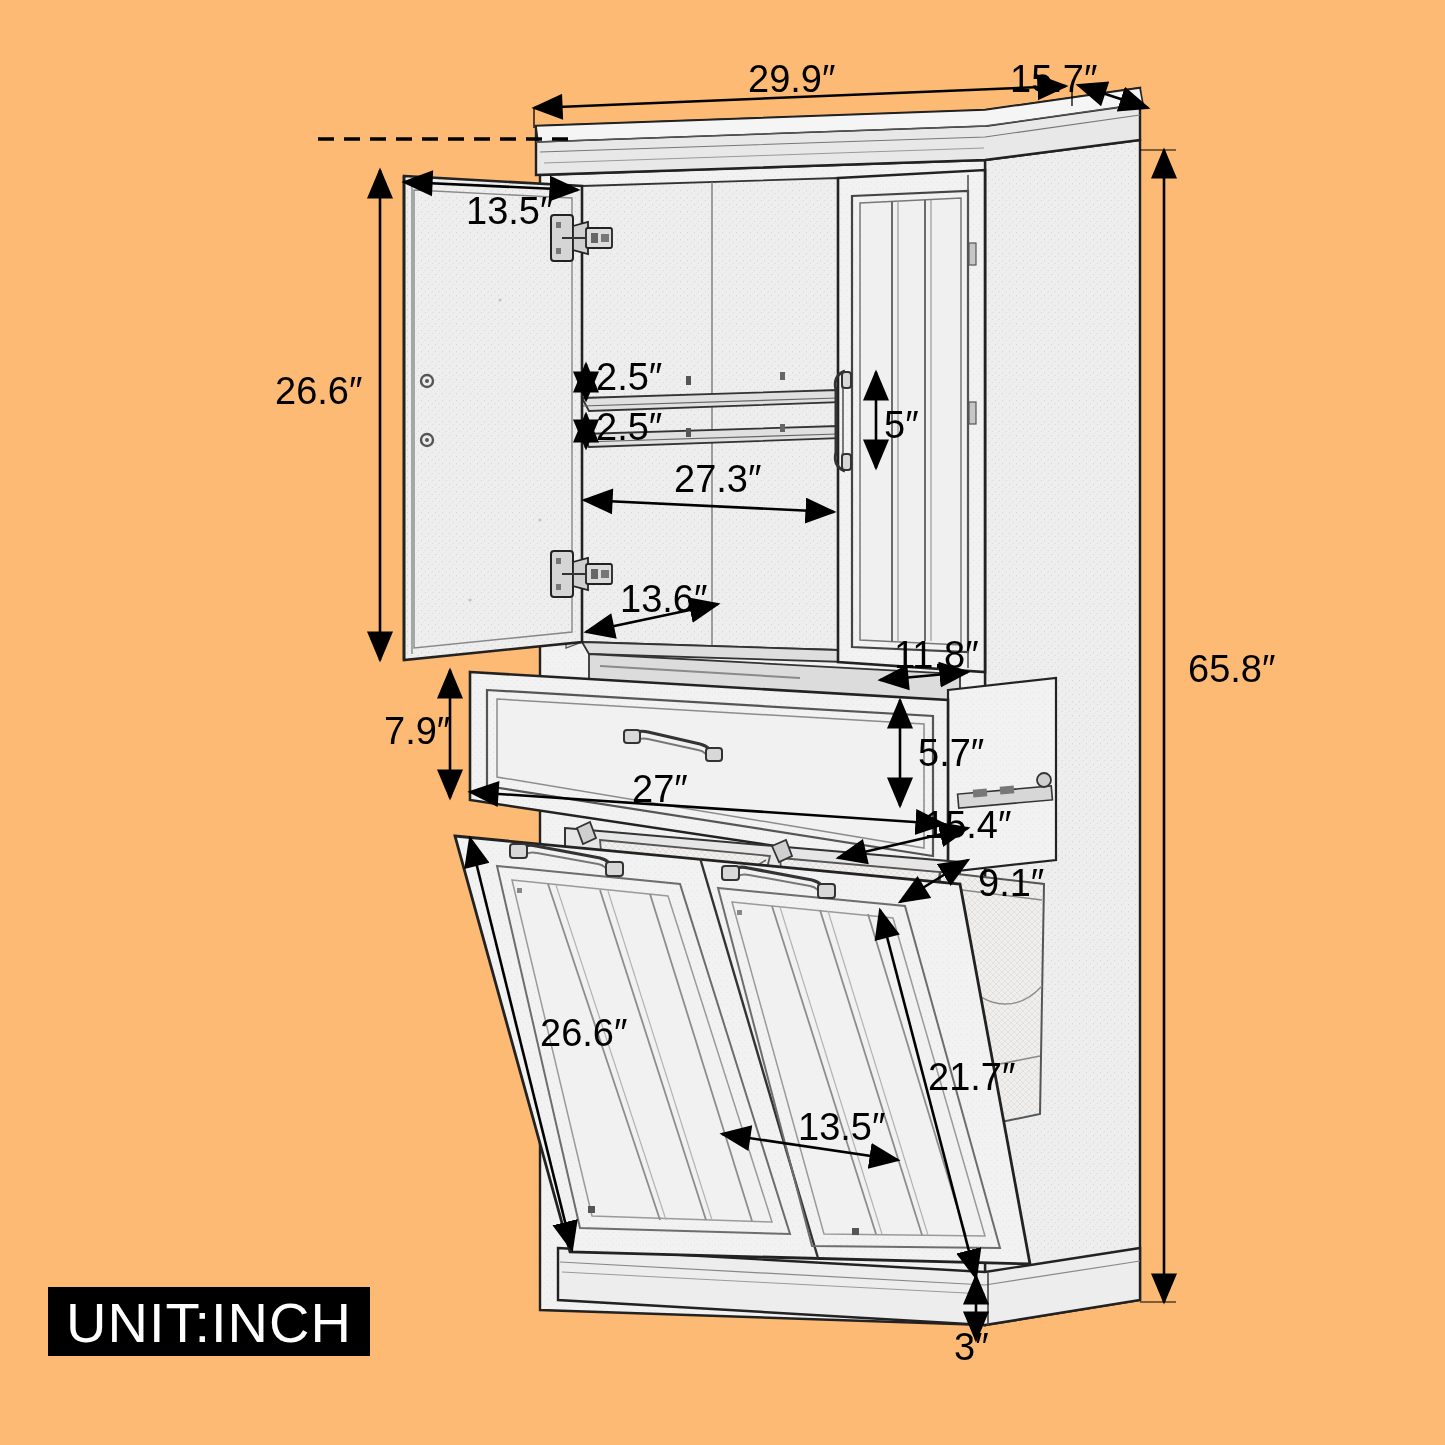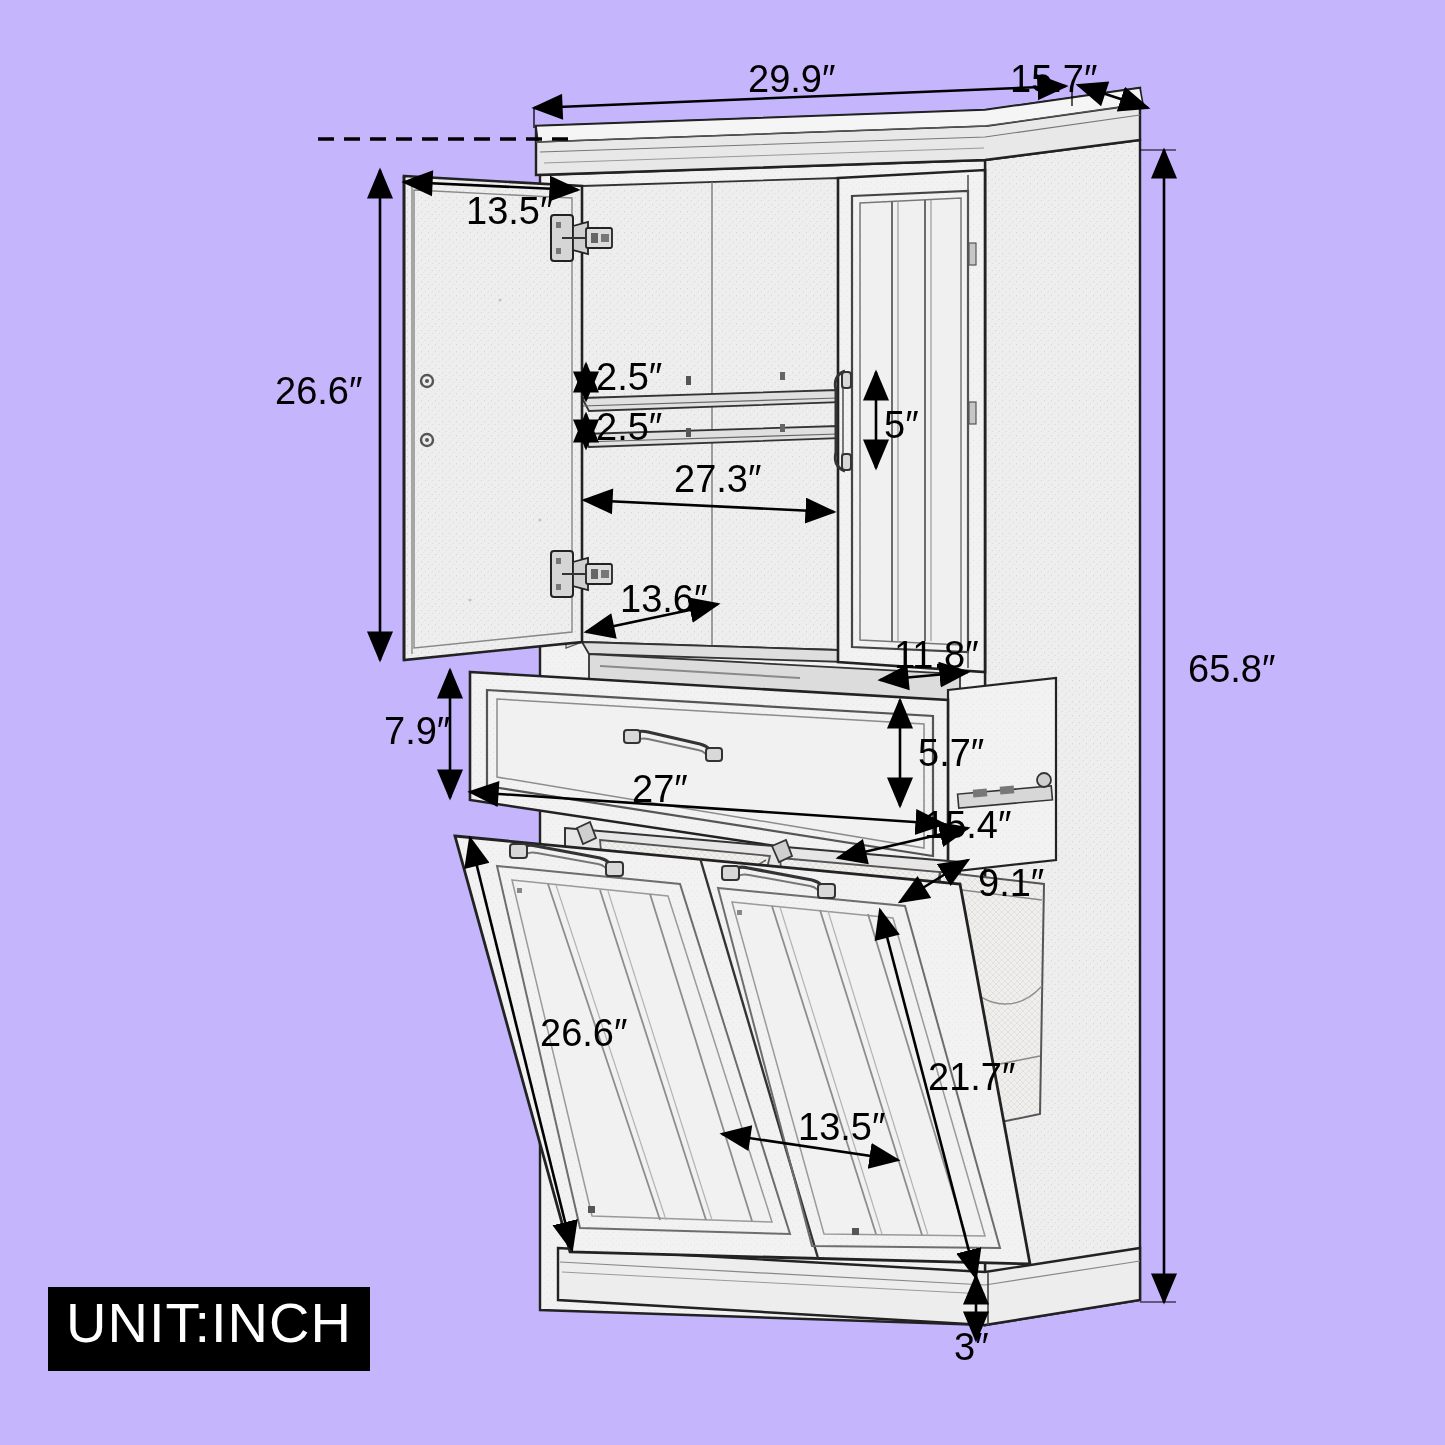--- a/index.html
+++ b/index.html
@@ -1,20 +1,20 @@
 <!DOCTYPE html>
 <html><head>
 <meta charset="utf-8">
 <style>
   html,body{margin:0;padding:0;background:#fff;}
   body{width:1445px;height:1445px;font-family:"Liberation Sans",sans-serif;overflow:hidden;}
-  #stage{position:relative;width:1445px;height:1445px;background:#c4b5fd;}
+  #stage{position:relative;width:1445px;height:1445px;background:#fdba74;}
   svg{position:absolute;top:0;left:0;}
   .dim-text{font-family:"Liberation Sans",sans-serif;font-size:38px;fill:#000;}
-  .unit-box{position:absolute;left:48px;top:1287px;background:#000;padding:8px 18px 20px 18px;}
+  .unit-box{position:absolute;left:48px;top:1287px;background:#000;padding:8px 18px 5px 18px;}
   .unit-text{color:#fff;font-family:"Liberation Sans",sans-serif;font-size:56px;letter-spacing:1px;line-height:1;}
   .note-box{position:absolute;left:58px;top:96px;width:258px;height:86px;border:3px solid #000;background:#fff;
             display:flex;flex-direction:column;align-items:center;justify-content:center;}
   .note-line{font-family:"Liberation Sans",sans-serif;font-size:31px;color:#000;line-height:1.18;}
 </style>
 </head>
 <body>
 
 <div id="stage">
 

